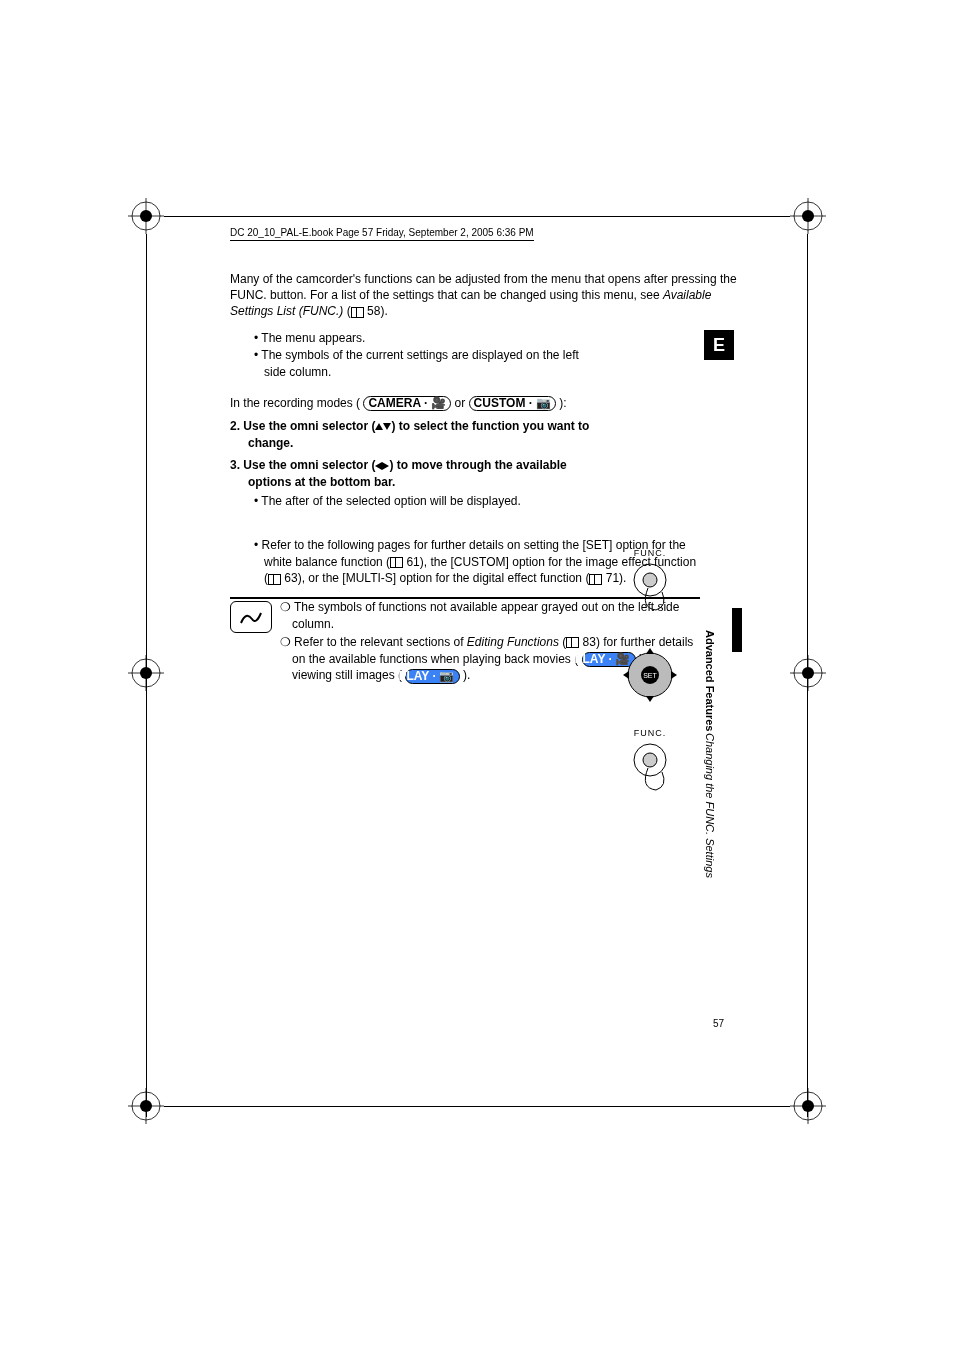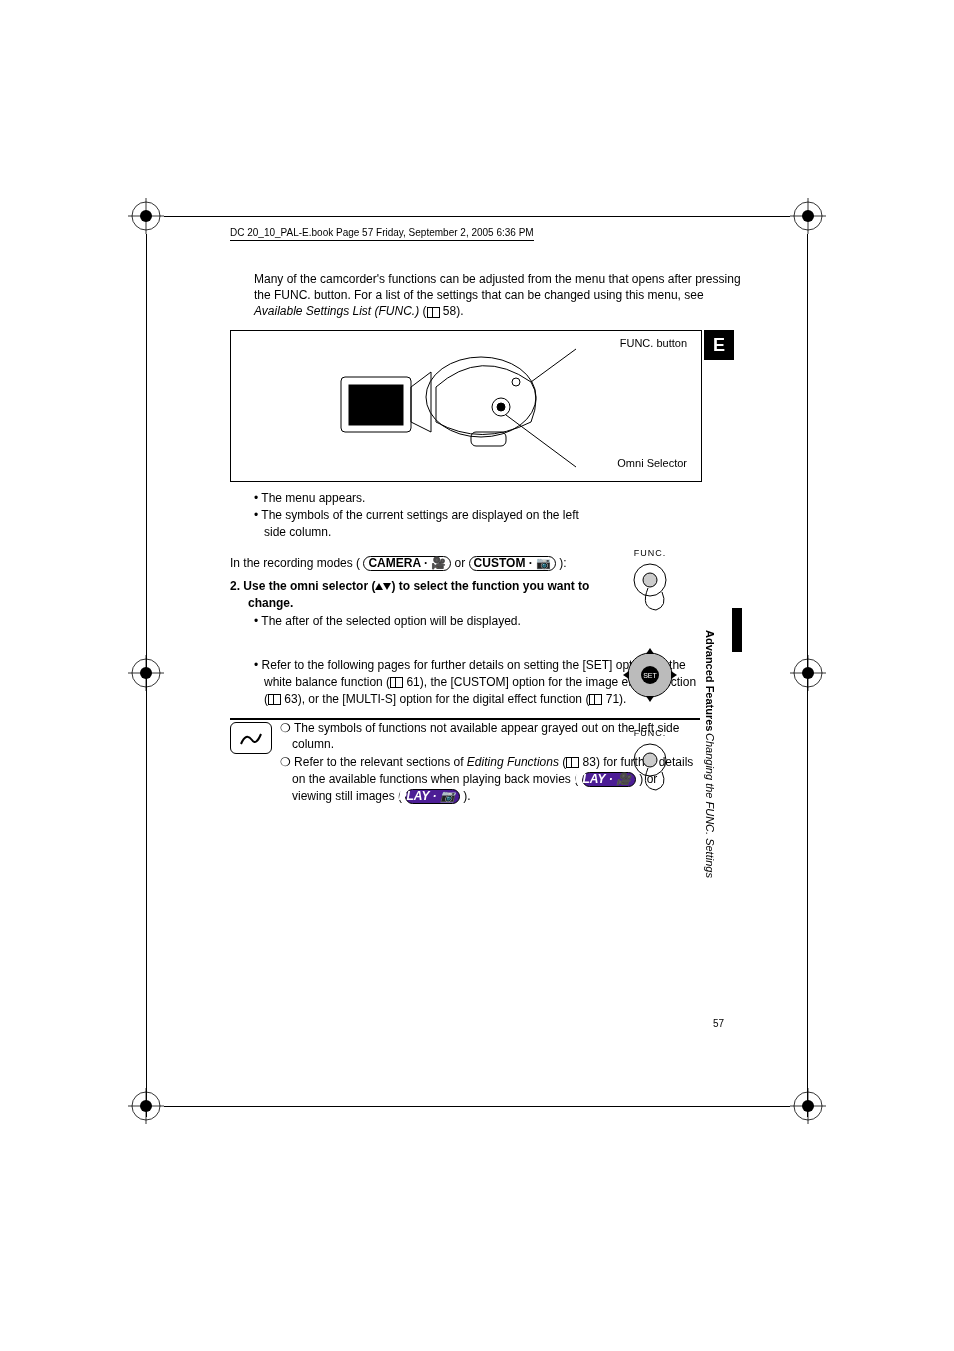--- a/index.html
+++ b/index.html
@@ -48,21 +48,20 @@
     font-weight: 900;
     font-size: 26px;
     margin: 10px 0 14px 0;
     line-height: 1.1;
     letter-spacing: 0.5px;
   }
   .intro {
     font-size: 12px;
     line-height: 1.35;
     margin-bottom: 10px;
-    margin-left: 24px;
   }
   .intro .ital { font-style: italic; }
   .diagram-box {
     border: 1px solid #000;
     width: 470px;
     height: 150px;
     position: relative;
     margin-bottom: 8px;
   }
   .diagram-box .label1 {
@@ -143,21 +142,21 @@
   .mode-badge {
     display: inline-block;
     border: 1.5px solid #000;
     border-radius: 10px;
     font-size: 12px;
     font-weight: bold;
     padding: 0 4px;
     vertical-align: middle;
     line-height: 13px;
   }
-  .mode-badge.play { background:#4c1d95; color:#fff;font-style:italic; }
+  .mode-badge.play { background:#3b82f6; color:#fff; }
   .page-ref {
     display:inline-block;
     width:11px;
     height:9px;
     border:1px solid #000;
     vertical-align:middle;
     position:relative;
   }
   .page-ref::after{
     content:""; position:absolute; left:4px; top:-1px; bottom:-1px; width:1px; background:#000;
@@ -256,56 +255,40 @@
 <div class="page">
   <div class="running-head">DC 20_10_PAL-E.book  Page 57  Friday, September 2, 2005  6:36 PM</div>
 
 
   <div class="intro">
     <span>Many of the camcorder's functions can be adjusted from the menu that opens after pressing the FUNC. button. For a list of the settings that can be changed using this menu, see </span>
     <span class="ital">Available Settings List (FUNC.)</span>
     <span> (</span><span class="page-ref"></span><span> 58).</span>
   </div>
 
-  <div class="diagram-box">
-    <svg class="cam" width="250" height="140" viewBox="0 0 250 140">
-      <g fill="none" stroke="#000" stroke-width="1">
-        <rect x="10" y="40" width="70" height="55" rx="4"></rect>
-        <rect x="18" y="48" width="54" height="40" fill="#000"></rect>
-        <path d="M80 50 L100 35 L100 95 L80 85 Z"></path>
-        <ellipse cx="150" cy="60" rx="55" ry="40"></ellipse>
-        <path d="M105 50 Q150 10 200 45 Q210 60 200 85 Q150 110 105 85 Z"></path>
-        <circle cx="170" cy="70" r="9"></circle>
-        <circle cx="170" cy="70" r="4" fill="#000"></circle>
-        <circle cx="185" cy="45" r="4"></circle>
-        <rect x="140" y="95" width="35" height="14" rx="5"></rect>
-        <line x1="200" y1="45" x2="245" y2="12"></line>
-        <line x1="175" y1="78" x2="245" y2="130"></line>
-      </g>
-    </svg>
-    <div class="label1">FUNC. button</div>
-    <div class="label2">Omni Selector</div>
-  </div>
 
   <div class="steps">
     <div class="bullet">• The menu appears.</div>
     <div class="bullet">• The symbols of the current settings are displayed on the left side column.</div>
 
     <div class="recmode">
       <span>In the recording modes (</span>
       <span class="mode-badge">CAMERA · 🎥</span>
       <span> or </span>
       <span class="mode-badge">CUSTOM · 📷</span>
       <span>):</span>
     </div>
 
     <div class="step-head">
       <span>2.  Use the omni selector (</span><span class="tri up"></span><span class="tri down"></span><span>) to select the function you want to change.</span>
     </div>
 
+    <div class="step-head">
+      <span>3.  Use the omni selector (</span><span class="tri left"></span><span class="tri right"></span><span>) to move through the available options at the bottom bar.</span>
+    </div>
 
     <div class="bullet">• The after of the selected option will be displayed.</div>
   </div>
   <div class="steps-full">
     <div class="bullet" style="padding-left:34px;text-indent:-10px">
       <span>• Refer to the following pages for further details on setting the [SET] option for the white balance function (</span><span class="page-ref"></span><span> 61), the [CUSTOM] option for the image effect function (</span><span class="page-ref"></span><span> 63), or the [MULTI-S] option for the digital effect function (</span><span class="page-ref"></span><span> 71).</span>
     </div>
   </div>
 
   <div class="notes-rule"></div>

